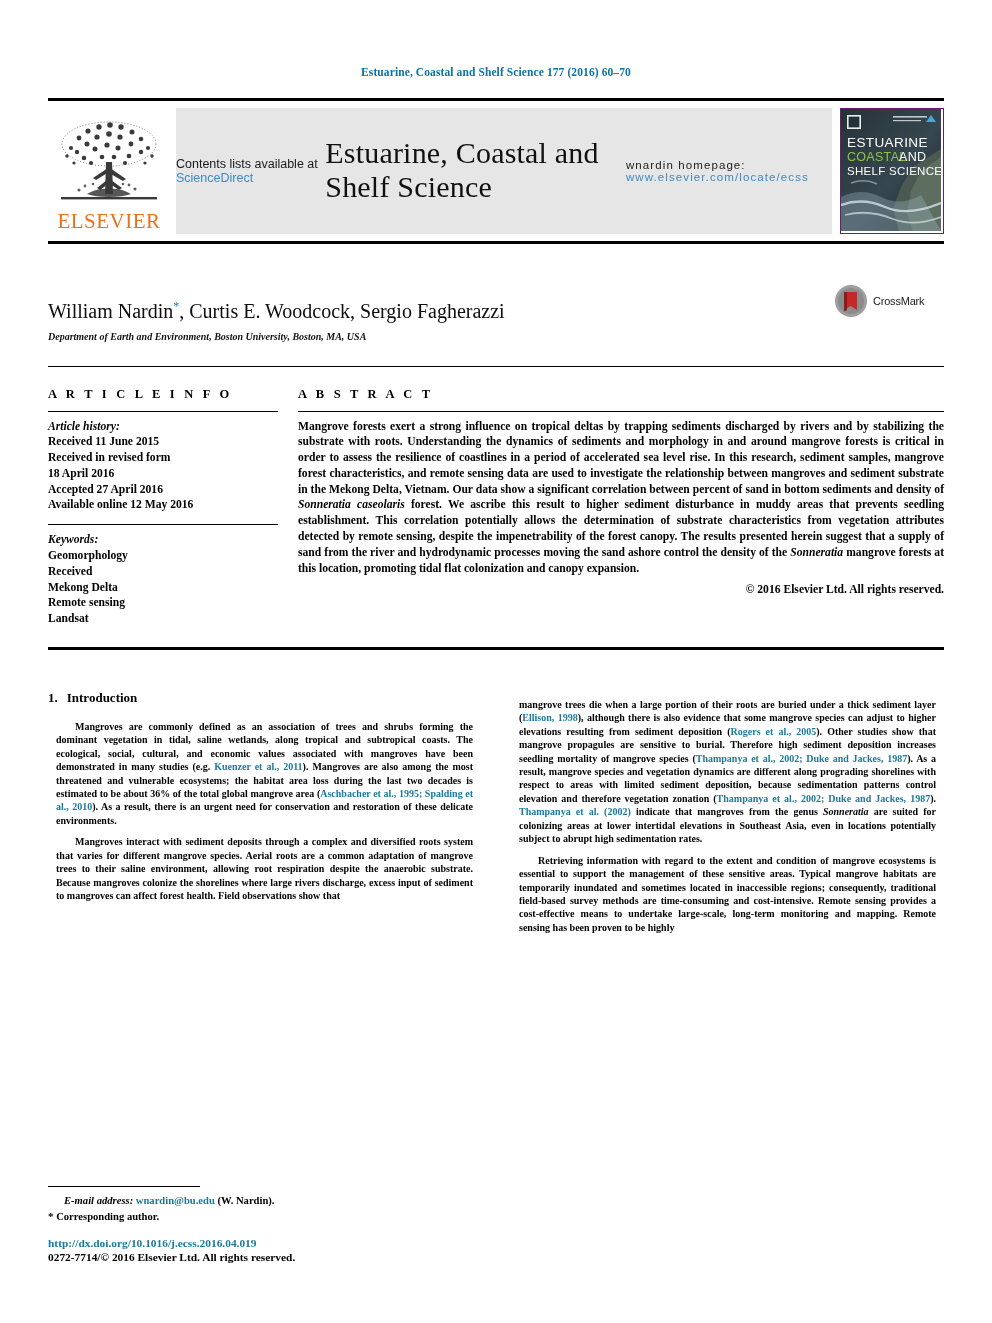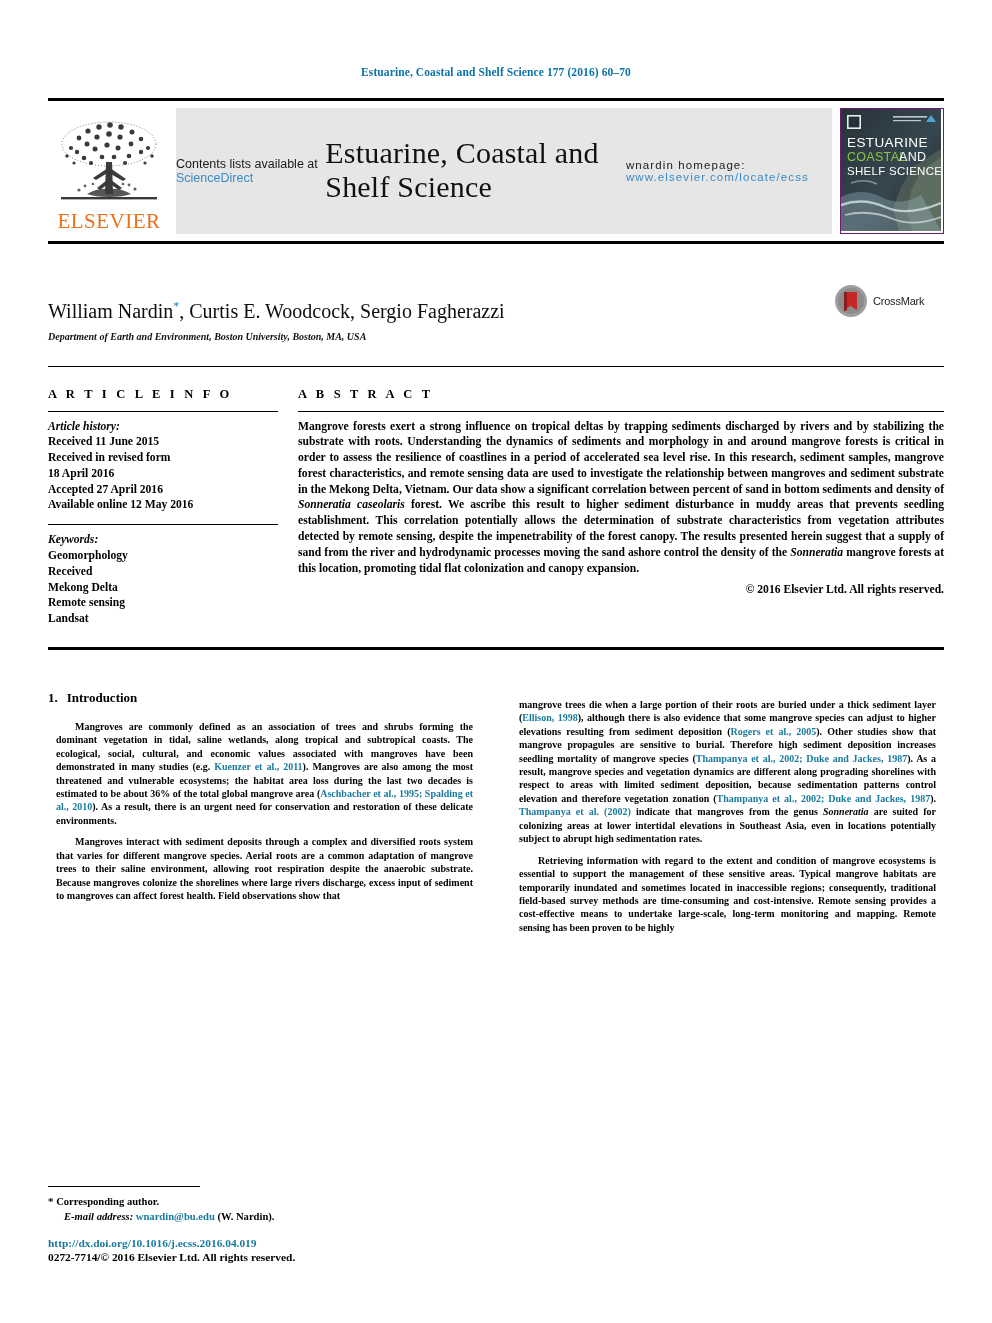--- a/index.html
+++ b/index.html
@@ -431,21 +431,21 @@
     </div>
 
     <div class="bcol">
       <p class="para noindent"><span>mangrove trees die when a large portion of their roots are buried under a thick sediment layer (</span><a class="cite" href="#">Ellison, 1998</a><span>), although there is also evidence that some mangrove species can adjust to higher elevations resulting from sediment deposition (</span><a class="cite" href="#">Rogers et al., 2005</a><span>). Other studies show that mangrove propagules are sensitive to burial. Therefore high sediment deposition increases seedling mortality of mangrove species (</span><a class="cite" href="#">Thampanya et al., 2002; Duke and Jackes, 1987</a><span>). As a result, mangrove species and vegetation dynamics are different along prograding shorelines with respect to areas with limited sediment deposition, because sedimentation patterns control elevation and therefore vegetation zonation (</span><a class="cite" href="#">Thampanya et al., 2002; Duke and Jackes, 1987</a><span>). </span><a class="cite" href="#">Thampanya et al. (2002)</a><span> indicate that mangroves from the genus </span><span class="it">Sonneratia</span><span> are suited for colonizing areas at lower intertidal elevations in Southeast Asia, even in locations potentially subject to abrupt high sedimentation rates.</span></p>
       <p class="para">Retrieving information with regard to the extent and condition of mangrove ecosystems is essential to support the management of these sensitive areas. Typical mangrove habitats are temporarily inundated and sometimes located in inaccessible regions; consequently, traditional field-based survey methods are time-consuming and cost-intensive. Remote sensing provides a cost-effective means to undertake large-scale, long-term monitoring and mapping. Remote sensing has been proven to be highly</p>
     </div>
   </div>
 
   <div class="footnote-zone">
     <div class="fn-rule"></div>
+    <div class="fn-line" style="padding-left:16px;text-indent:0;"><span class="fn-email-label">E-mail address:</span> <a class="fn-link" href="#">wnardin@bu.edu</a><span> (W. Nardin).</span></div>
     <div class="fn-line"><span class="star">*</span><span> Corresponding author.</span></div>
-    <div class="fn-line" style="padding-left:16px;text-indent:0;"><span class="fn-email-label">E-mail address:</span> <a class="fn-link" href="#">wnardin@bu.edu</a><span> (W. Nardin).</span></div>
     <div class="doi-block">
       <a class="doi-link" href="#">http://dx.doi.org/10.1016/j.ecss.2016.04.019</a>
       <div class="issn-line">0272-7714/© 2016 Elsevier Ltd. All rights reserved.</div>
     </div>
   </div>
 
 </div>
 
 </body></html>

